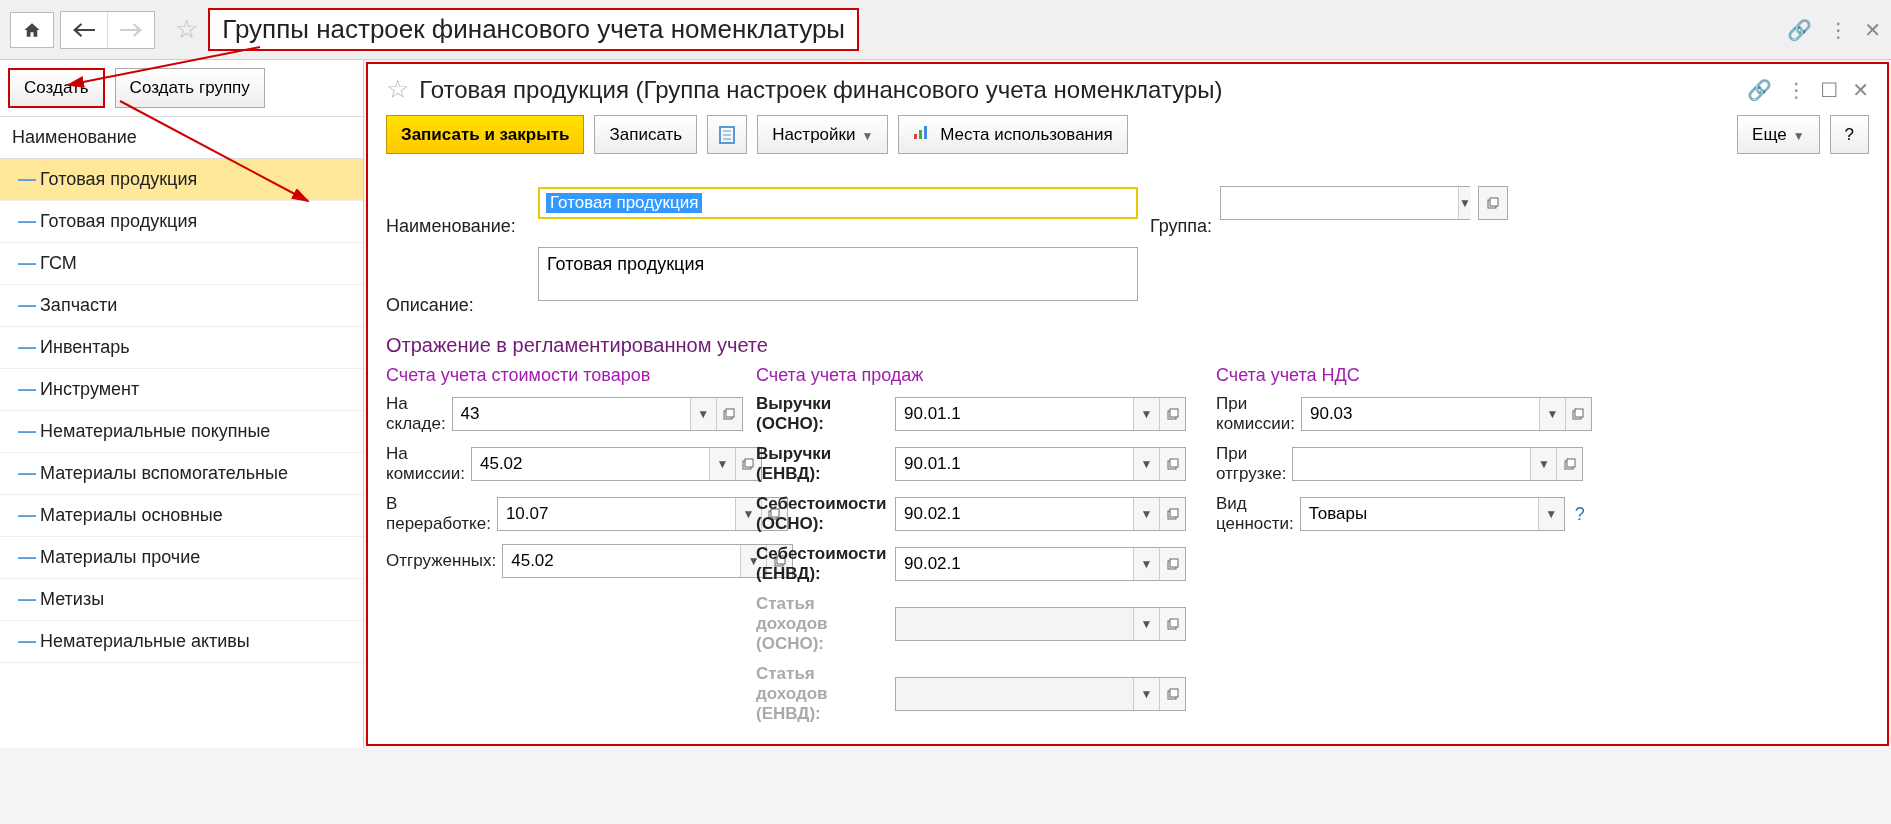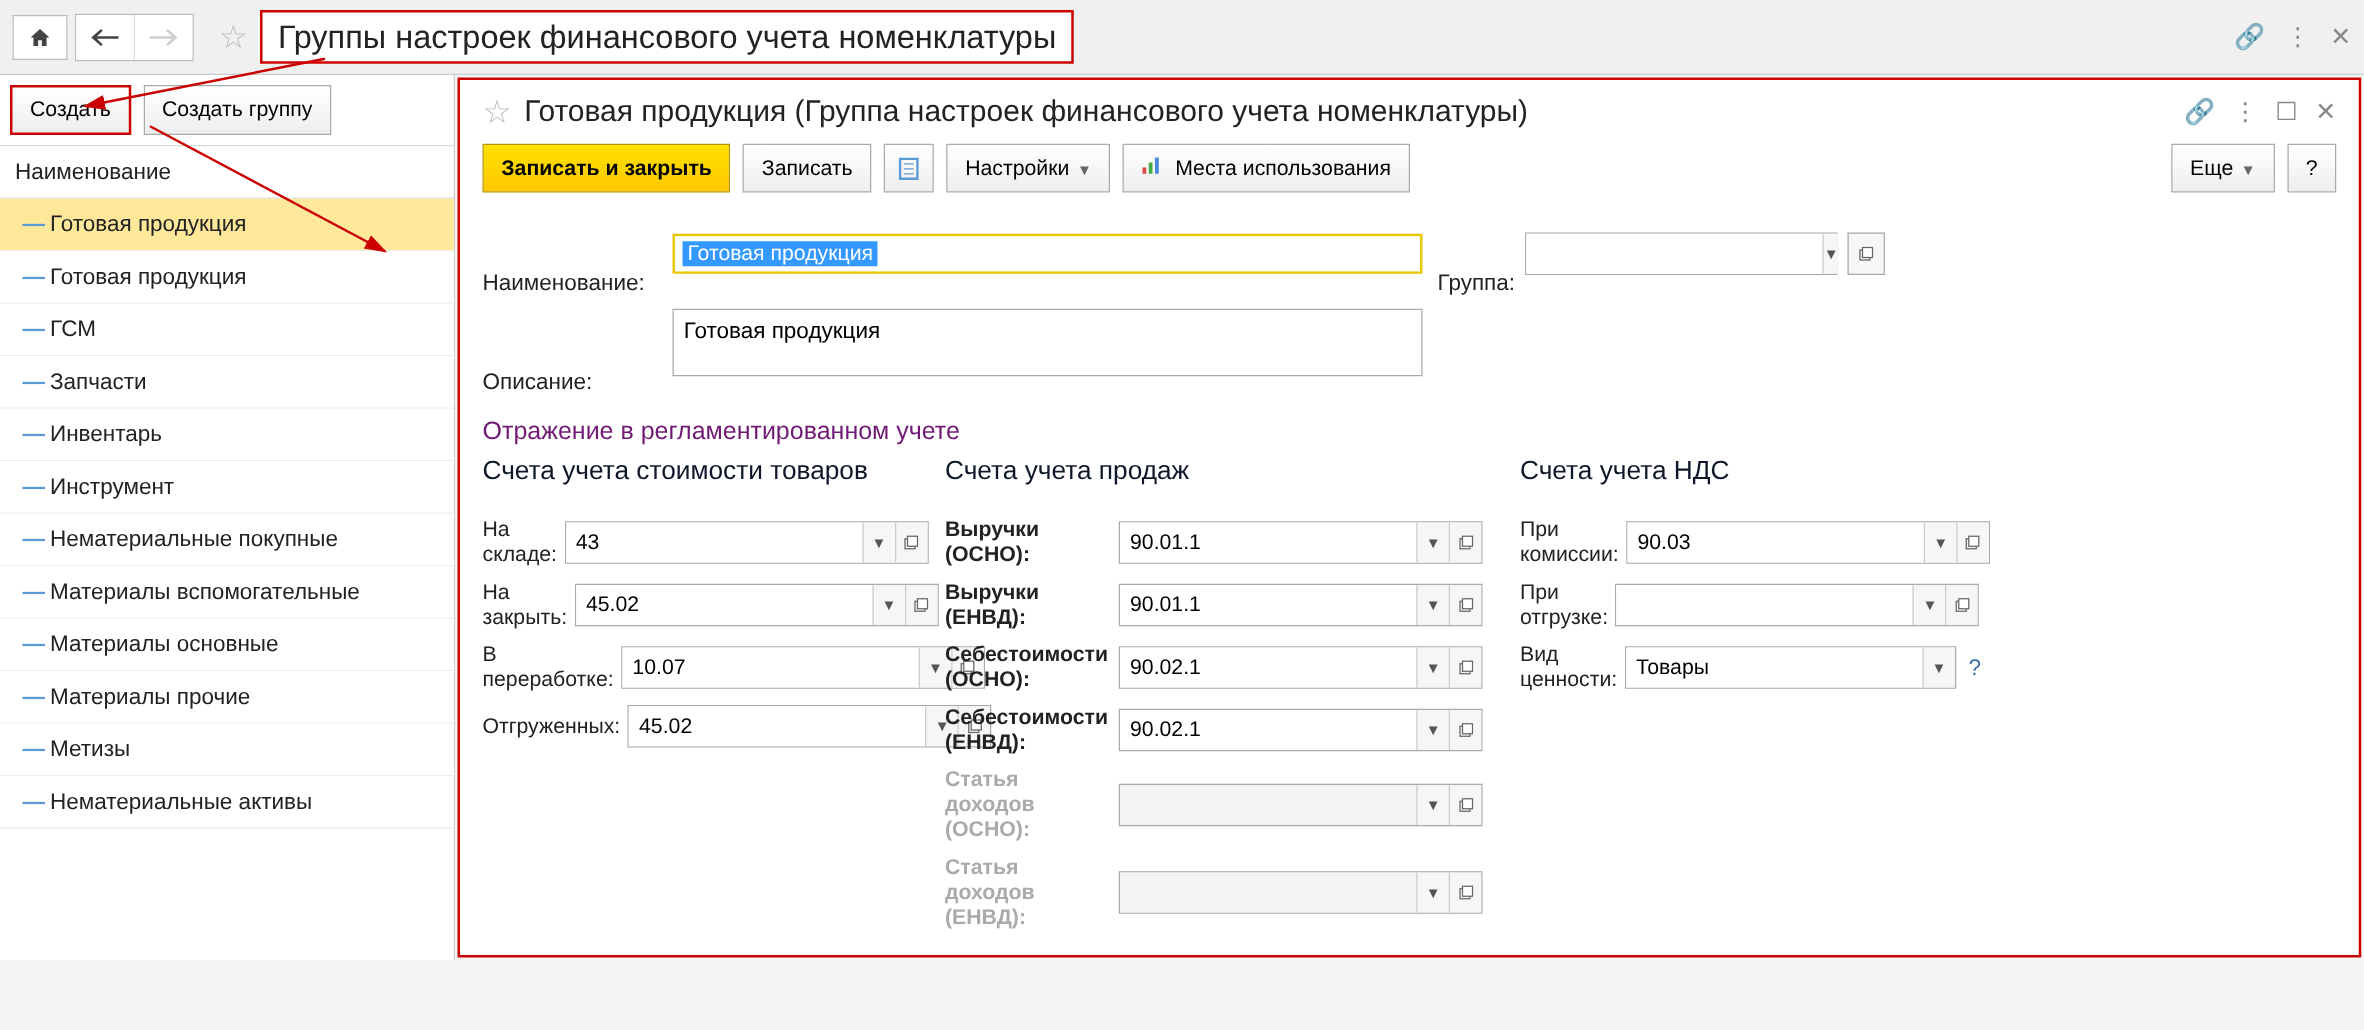--- a/index.html
+++ b/index.html
@@ -43,21 +43,21 @@
 .form-label { width: 140px; font-size: 18px; margin-top: 48px; }
 .input-box { flex: 1; display: flex; }
 .input-box input, .input-box textarea {
   flex: 1; border: 1px solid #aaa; padding: 6px 8px; font-size: 18px; font-family: inherit;
 }
 .input-name { border: 2px solid #e8c800; }
 .input-name-inner { display:inline-block; background:#3399ff; color:#fff; padding:0 4px; }
 .textarea-box textarea { height: 54px; resize: none; }
 
 .section-title { color: #701a75; font-size: 20px; margin: 18px 0 8px; }
-.sub-title { color: #0f172a; font-size: 21px; margin-bottom: 25px; }
+.sub-title { color: #a21caf; font-size: 18px; margin-bottom: 8px; }
 
 .cols { display: flex; gap: 30px; }
 .col { display: flex; flex-direction: column; }
 .col-1 { width: 340px; }
 .col-2 { width: 430px; }
 .col-3 { width: 340px; }
 
 .account-row { display: flex; align-items: center; margin-bottom: 10px; gap: 6px; }
 .account-row .acc-label { width: 150px; font-size: 17px; }
 .col-2 .account-row .acc-label { width: 220px; font-weight: bold; }
@@ -218,21 +218,21 @@
                 <div class="dd-btn">▼</div>
                 <div class="open-btn">
                   <svg width="12" height="12">
                     <rect x="1" y="3" width="8" height="8" fill="none" stroke="#666"></rect>
                     <rect x="3" y="1" width="8" height="8" fill="#fff" stroke="#666"></rect>
                   </svg>
                 </div>
               </div>
             </div>
             <div class="account-row">
-              <div class="acc-label">На закрыть:</div>
+              <div class="acc-label">На комиссии:</div>
               <div class="acc-input">
                 <input value="45.02" style="">
                 <div class="dd-btn">▼</div>
                 <div class="open-btn">
                   <svg width="12" height="12">
                     <rect x="1" y="3" width="8" height="8" fill="none" stroke="#666"></rect>
                     <rect x="3" y="1" width="8" height="8" fill="#fff" stroke="#666"></rect>
                   </svg>
                 </div>
               </div>

